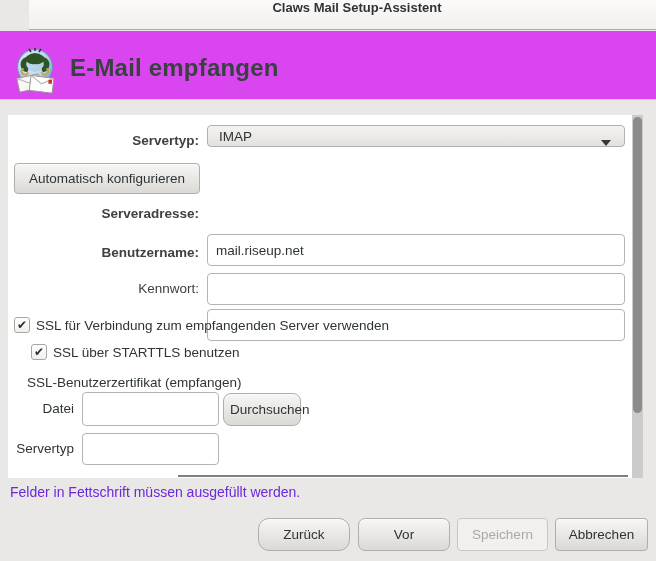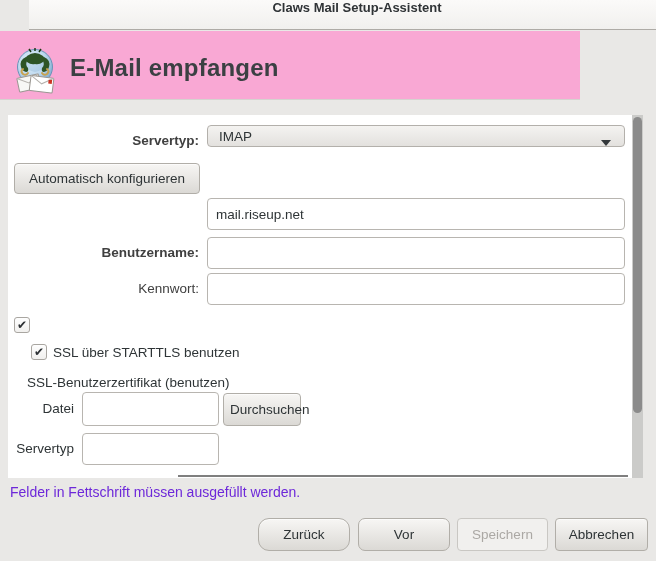--- a/index.html
+++ b/index.html
@@ -17,22 +17,22 @@
     display:flex; align-items:flex-start; justify-content:center;
     font-size:13px; font-weight:bold; color:#2f3336;margin-left:29px;
   }
   .close-btn {
     position:absolute; right:7px; top:3px; width:26px; height:24px;
     display:flex; align-items:center; justify-content:center;
     font-size:14px; font-weight:bold; color:#32373a; cursor:default;
   }
   
   .header {
-    position:absolute; top:31px; left:0; width:580px; height:69px;
-    background:#f9a8d4; border-bottom:1px solid #d5d3cf;
+    position:absolute; top:31px; left:0; width:656px; height:69px;
+    background:#d946ef; border-bottom:1px solid #d5d3cf;
   }
   .logo { position:absolute; left:13px; top:16px; width:44px; height:47px; }
   .header-title {
     position:absolute; left:70px; top:23px;
     font-size:24px; font-weight:bold; color:#3b4043; letter-spacing:0.2px;
   }
   
   .panel {
     position:absolute; left:8px; top:115px; width:635px; height:363px;
     background:#ffffff;
@@ -53,20 +53,21 @@
   .flabel {
     position:absolute; left:0; width:191px; text-align:right;
     font-size:13.5px; line-height:32px; color:#404040; white-space:nowrap;
   }
   .bold { font-weight:bold; }
   .entry {
     position:absolute; left:199px; width:418px; height:32px;
     border:1px solid #b8b5b0; border-radius:4px; background:#fff;
     padding:0 8px; font-family:inherit; font-size:13.5px; color:#2e3436;
     outline:none;
+    margin-top:36px;
   }
   .combo {
     position:absolute; left:199px; top:10px; width:418px; height:22px;
     background:linear-gradient(#f4f3f1,#e3e1de);
     border:1px solid #b3b0ab; border-radius:4px;
     display:flex; align-items:center; padding:0 11px;
     font-size:13.5px; color:#2e3436; cursor:default;
   }
   .combo-arrow {
     position:absolute; right:13px; top:14px; width:0; height:0;
@@ -150,42 +151,44 @@
   <div class="panel">
 
     <span class="flabel bold" style="top:10px;">Servertyp:</span>
     <div class="combo">
       <span>IMAP</span>
       <span class="combo-arrow"></span>
     </div>
 
     <button class="gtk-btn" style="position:absolute; left:6px; top:48px; width:186px; height:31px;">Automatisch konfigurieren</button>
 
+    <span class="flabel bold" style="top:83px;">Serveradresse:</span>
     <input class="entry" style="top: 83px;" value="mail.riseup.net">
 
     <span class="flabel bold" style="top:122px;">Benutzername:</span>
     <input class="entry" style="top: 122px;" value="">
 
     <span class="flabel" style="top:158px;">Kennwort:</span>
     <input class="entry" style="top: 158px;" value="">
 
     <span class="cb" style="left:6px; top:202px;">
         <span>✔</span>
       </span>
+    <span class="cb-label" style="left:28px; top:202px;">SSL für Verbindung zum empfangenden Server verwenden</span>
 
     <span class="cb" style="left:23px; top:229px;">
         <span>✔</span>
       </span>
     <span class="cb-label" style="left:45px; top:229px;">SSL über STARTTLS benutzen</span>
 
-    <span class="section-label" style="left:19px; top:260px;">SSL-Benutzerzertifikat (benutzen)</span>
+    <span class="section-label" style="left:19px; top:260px;">SSL-Benutzerzertifikat (empfangen)</span>
 
     <span class="small-label" style="left:0; width:66px; top:277px; line-height:34px;">Datei</span>
     <input class="small-entry" style="left: 74px; top: 277px; width: 137px; height: 34px;" value="">
-    <button class="gtk-btn" style="position:absolute; left:215px; top:278px; width:78px; height:33px;">Durchsuchen</button>
+    <button class="gtk-btn" style="position:absolute; left:215px; top:278px; width:78px; height:33px;border-radius:8px;">Durchsuchen</button>
 
     <span class="small-label" style="left:0; width:66px; top:318px; line-height:32px;">Servertyp</span>
     <input class="small-entry" style="left: 74px; top: 318px; width: 137px; height: 32px;" value="">
 
     <div class="hscroll-thumb"></div>
     <div class="vscroll-track">
       <div class="vscroll-thumb"></div>
     </div>
   </div>
 

